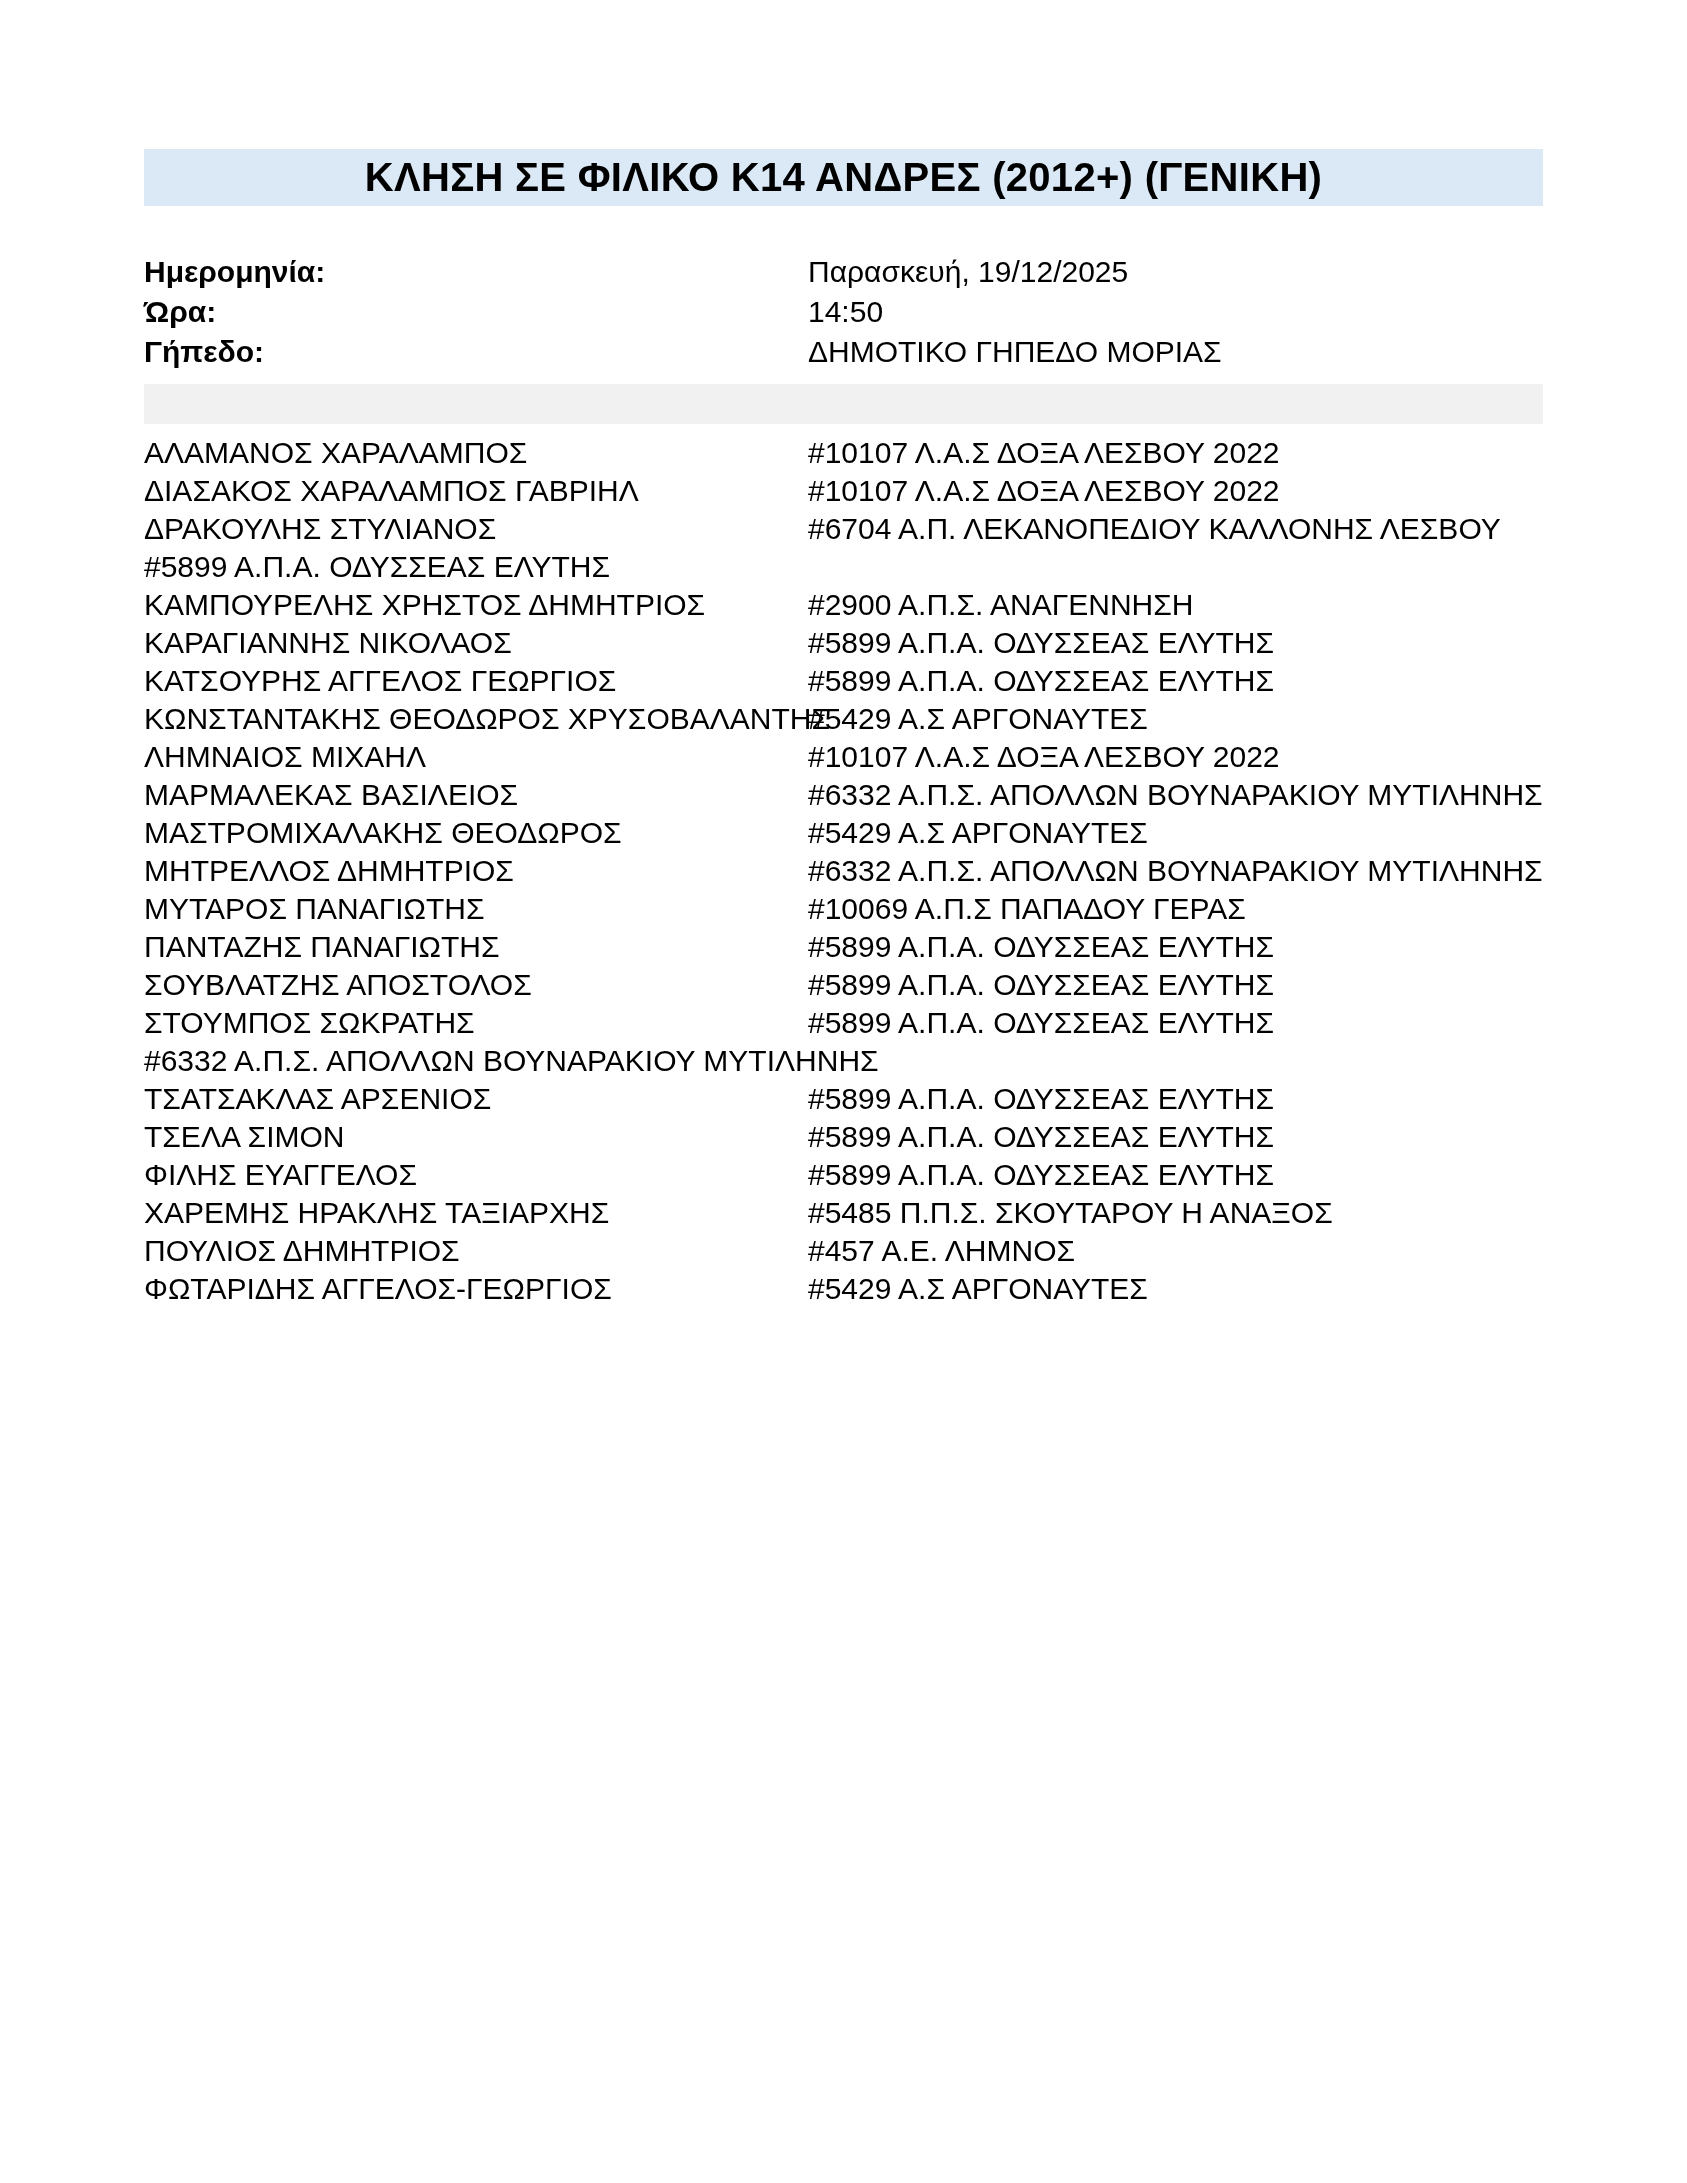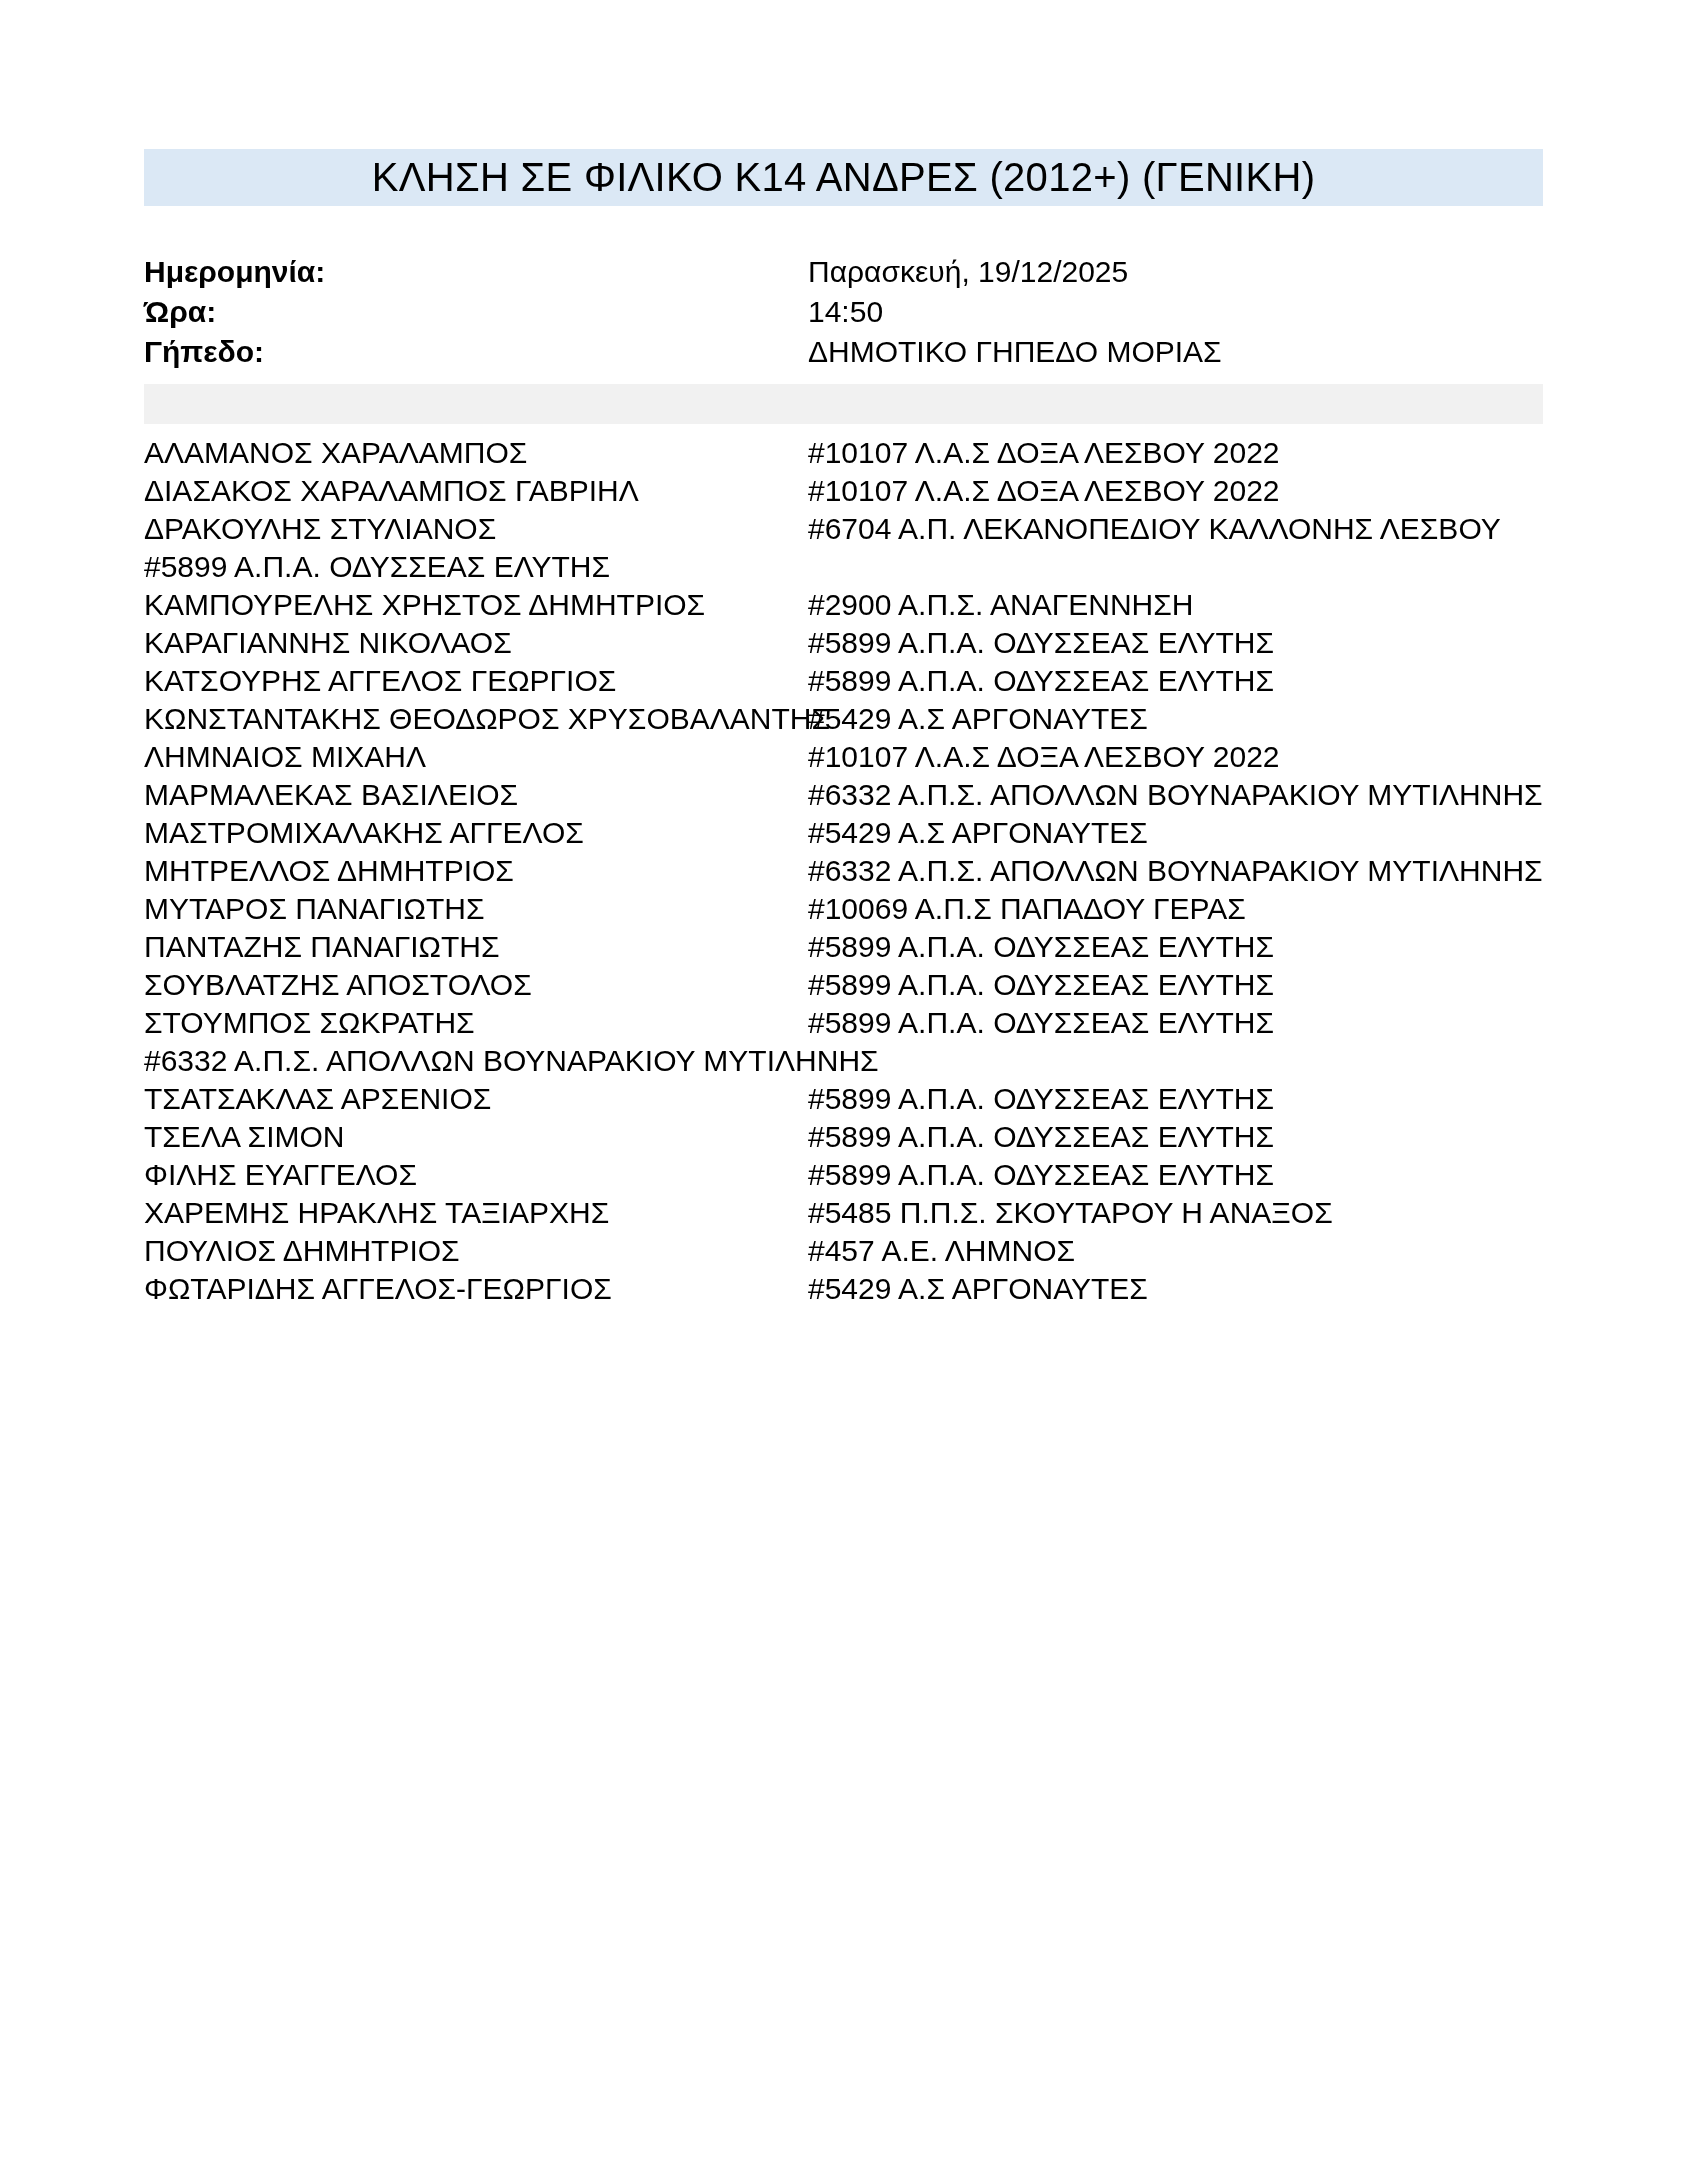--- a/index.html
+++ b/index.html
@@ -21,21 +21,21 @@
   .title-band {
     margin-top: 149px;
     height: 57px;
     background: #dbe8f5;
     display: flex;
     align-items: center;
     justify-content: center;
   }
   .title-band .title-text {
     font-size: 40px;
-    font-weight: normal;
+    font-weight: bold;
     letter-spacing: 0.3px;
     white-space: nowrap;
   }
   .info-section {
     margin-top: 46px;
   }
   .info-row {
     display: flex;
     height: 40px;
     align-items: center;
@@ -157,21 +157,21 @@
         <span class="player-name">ΛΗΜΝΑΙΟΣ ΜΙΧΑΗΛ</span>
         <span class="player-club">#10107 Λ.Α.Σ ΔΟΞΑ ΛΕΣΒΟΥ 2022</span>
       </div>
 
       <div class="player-row">
         <span class="player-name">ΜΑΡΜΑΛΕΚΑΣ ΒΑΣΙΛΕΙΟΣ</span>
         <span class="player-club">#6332 Α.Π.Σ. ΑΠΟΛΛΩΝ ΒΟΥΝΑΡΑΚΙΟΥ ΜΥΤΙΛΗΝΗΣ</span>
       </div>
 
       <div class="player-row">
-        <span class="player-name">ΜΑΣΤΡΟΜΙΧΑΛΑΚΗΣ ΑΓΓΕΛΟΣ</span>
+        <span class="player-name">ΜΑΣΤΡΟΜΙΧΑΛΑΚΗΣ ΘΕΟΔΩΡΟΣ</span>
         <span class="player-club">#5429 Α.Σ ΑΡΓΟΝΑΥΤΕΣ</span>
       </div>
 
       <div class="player-row">
         <span class="player-name">ΜΗΤΡΕΛΛΟΣ ΔΗΜΗΤΡΙΟΣ</span>
         <span class="player-club">#6332 Α.Π.Σ. ΑΠΟΛΛΩΝ ΒΟΥΝΑΡΑΚΙΟΥ ΜΥΤΙΛΗΝΗΣ</span>
       </div>
 
       <div class="player-row">
         <span class="player-name">ΜΥΤΑΡΟΣ ΠΑΝΑΓΙΩΤΗΣ</span>

